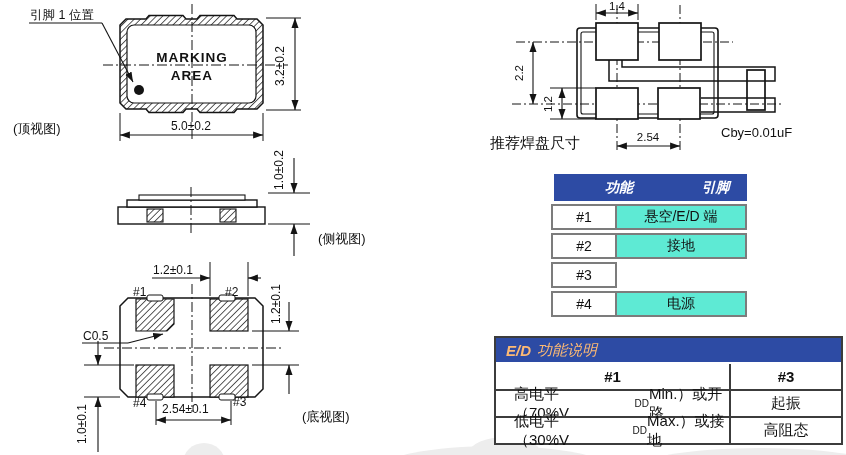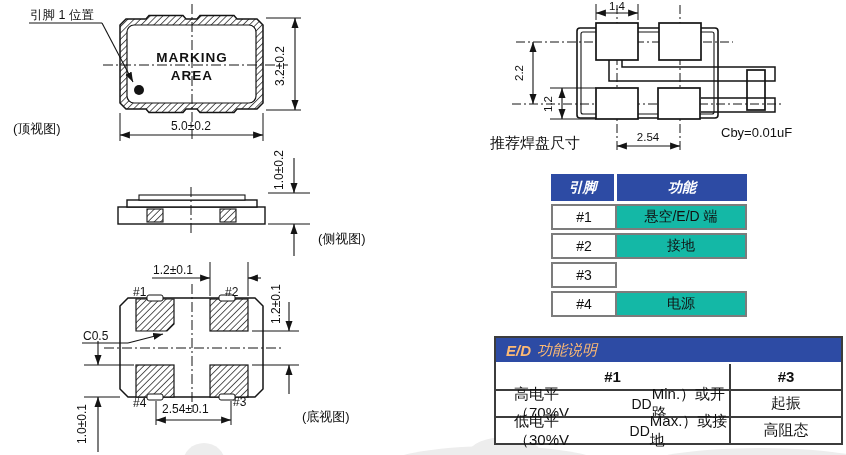--- a/index.html
+++ b/index.html
@@ -10,35 +10,35 @@
   
   .pin-table{position:absolute;left:551px;top:174px;width:196px;font-size:14px;}
   .pt-head{display:flex;height:27px;margin-bottom:3px;}
   .pt-head .h1{width:63px;}
   .pt-head .h2{flex:1;margin-left:3px;}
   .pt-hcell{display:flex;align-items:center;justify-content:center;color:#fff;
             font-style:italic;font-weight:bold;}
   .pt-row{display:flex;height:26px;margin-bottom:3px;}
   .pt-c1{width:62px;border:2px solid #7c7c7c;background:#fff;display:flex;
          align-items:center;justify-content:center;}
-  .pt-c2{flex:1;border:2px solid #7c7c7c;border-left:none;background:#14b8a6;display:flex;
+  .pt-c2{flex:1;border:2px solid #7c7c7c;border-left:none;background:#5eead4;display:flex;
          align-items:center;justify-content:center;}
   
   .ed-table{position:absolute;left:494px;top:336px;width:345px;border:2px solid #3c3c3c;
             font-size:15px;background:#fff;}
   .ed-head{height:24px;display:flex;align-items:center;padding-left:10px;color:#fdba74;
            font-style:italic;border-bottom:2px solid #fff;}
   .ed-head b{font-style:italic;margin-right:6px;}
   .ed-grid{display:grid;grid-template-columns:235px 1fr;}
   .ed-cell{border-top:2px solid #3c3c3c;height:25px;display:flex;align-items:center;
            justify-content:center;background:#fff;}
   .ed-cell.left{border-right:2px solid #3c3c3c;}
   .ed-cell.rowlabel{padding-left:18px;justify-content:flex-start;}
   .ed-sub{font-weight:bold;}
-  sub{font-size:14px;margin-left:30px;}
+  sub{font-size:10px;margin-left:30px;}
 </style>
 </head>
 <body>
 
 <div id="canvas">
 
   <div class="wm" style="left:183px;top:443px;width:42px;height:40px;"></div>
   <div class="wm" style="left:380px;top:446px;width:230px;height:46px;"></div>
   <div class="wm" style="left:630px;top:448px;width:260px;height:46px;"></div>
   <div class="wm" style="left:470px;top:437px;width:70px;height:30px;"></div>
@@ -170,22 +170,22 @@
 
       <line x1="617" y1="146" x2="680" y2="146" stroke-width="1.1" marker-start="url(#arw)" marker-end="url(#arw)"></line>
       <text x="648" y="141" text-anchor="middle" font-size="11.5" stroke="none" fill="#141414">2.54</text>
       <text x="721" y="137" font-size="13" stroke="none" fill="#141414">Cby=0.01uF</text>
       <text x="490" y="148" font-size="15" stroke="none" fill="#141414">推荐焊盘尺寸</text>
     </g>
   </svg>
 
   <div class="pin-table">
     <div class="pt-head">
+      <div class="pt-hcell h2" style="background:#2d4ba4;">功能</div>
       <div class="pt-hcell h1" style="background:#2d4ba4;">引脚</div>
-      <div class="pt-hcell h2" style="background:#2d4ba4;">功能</div>
     </div>
     <div class="pt-row">
       <div class="pt-c1">#1</div>
       <div class="pt-c2">悬空/E/D 端</div>
     </div>
     <div class="pt-row">
       <div class="pt-c1">#2</div>
       <div class="pt-c2">接地</div>
     </div>
     <div class="pt-row">

